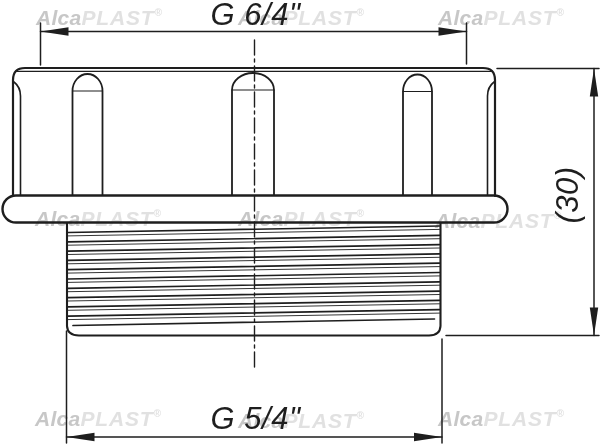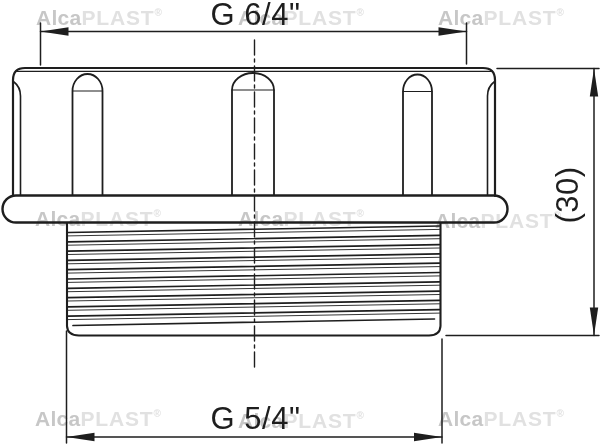--- a/index.html
+++ b/index.html
@@ -1,19 +1,20 @@
 <!DOCTYPE html>
 <html><head>
 <meta charset="utf-8">
 <style>
   html,body{margin:0;padding:0;background:#fff;}
   .stage{
     position:relative;width:600px;height:444px;overflow:hidden;
     background:var(--bg,#fff);
     font-family:"Liberation Sans", sans-serif;
+    font-style:italic;
   }
   .wm-layer{position:absolute;inset:0;z-index:1;}
   .wm{
     position:absolute;width:124px;height:28px;line-height:28px;
     text-align:center;font-size:21px;font-weight:bold;
     white-space:nowrap;user-select:none;
   }
   .wm .wm-bold{color:var(--wm-bold,#c6c6c6);letter-spacing:0.3px;}
   .wm .wm-light{color:var(--wm-light,#e0e0e0);letter-spacing:0.8px;}
   .wm .wm-reg{color:var(--wm-light,#e0e0e0);font-size:10px;vertical-align:top;line-height:18px;}

